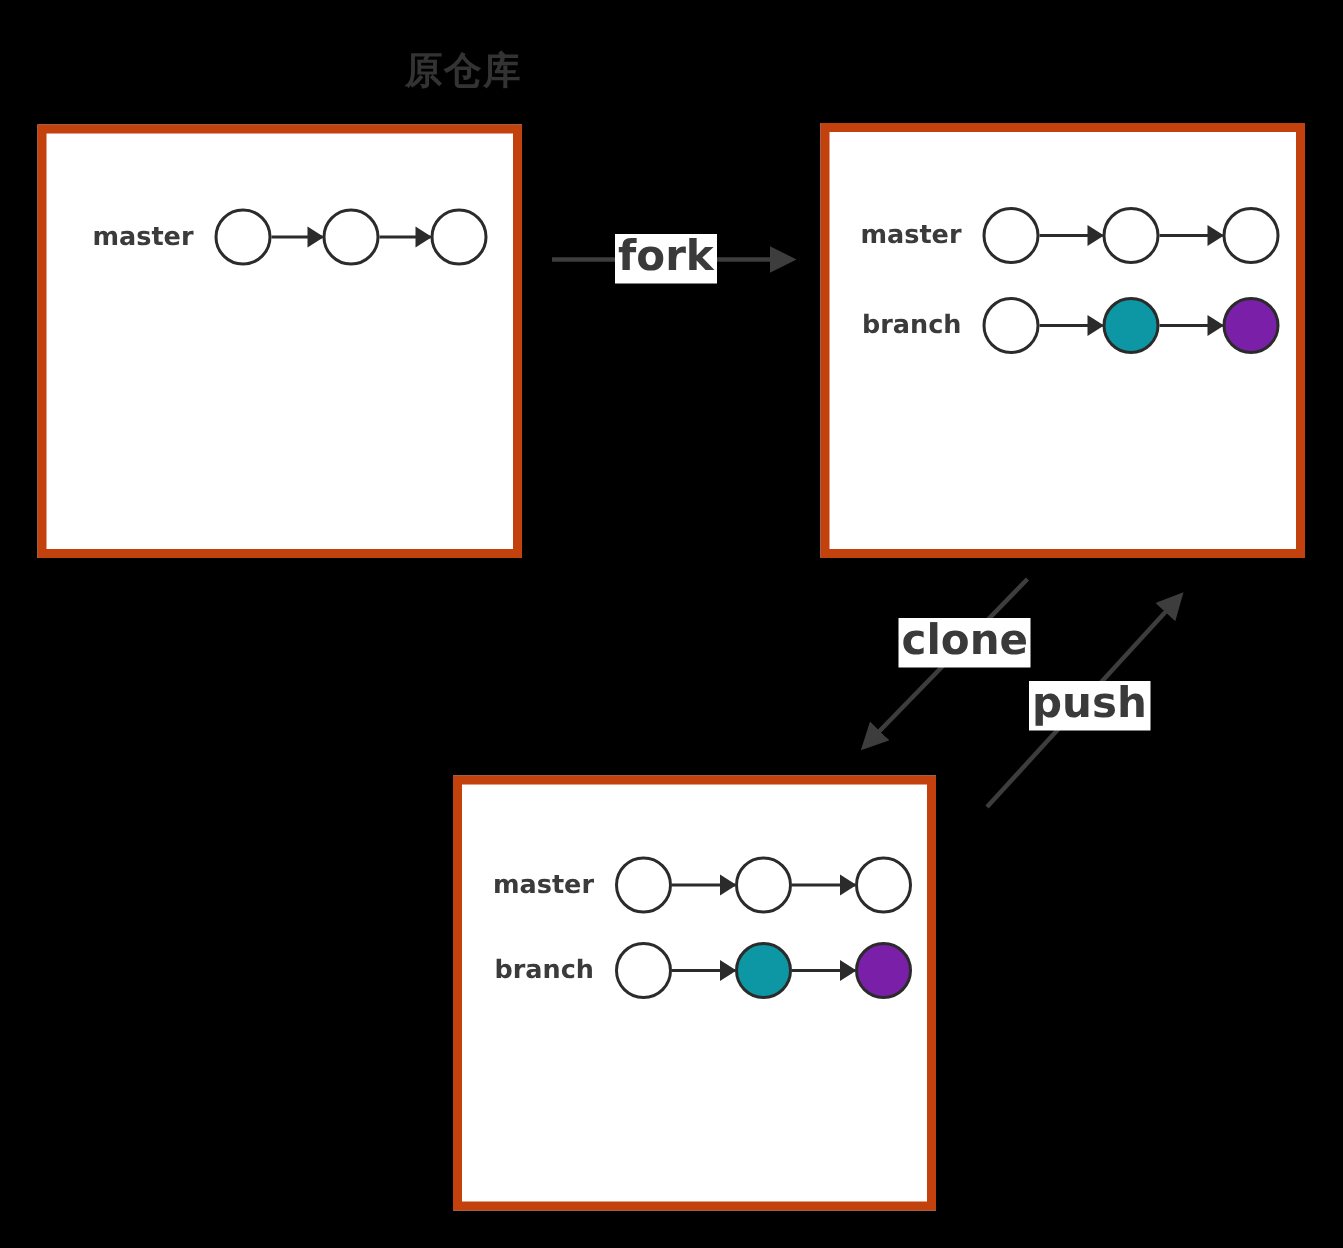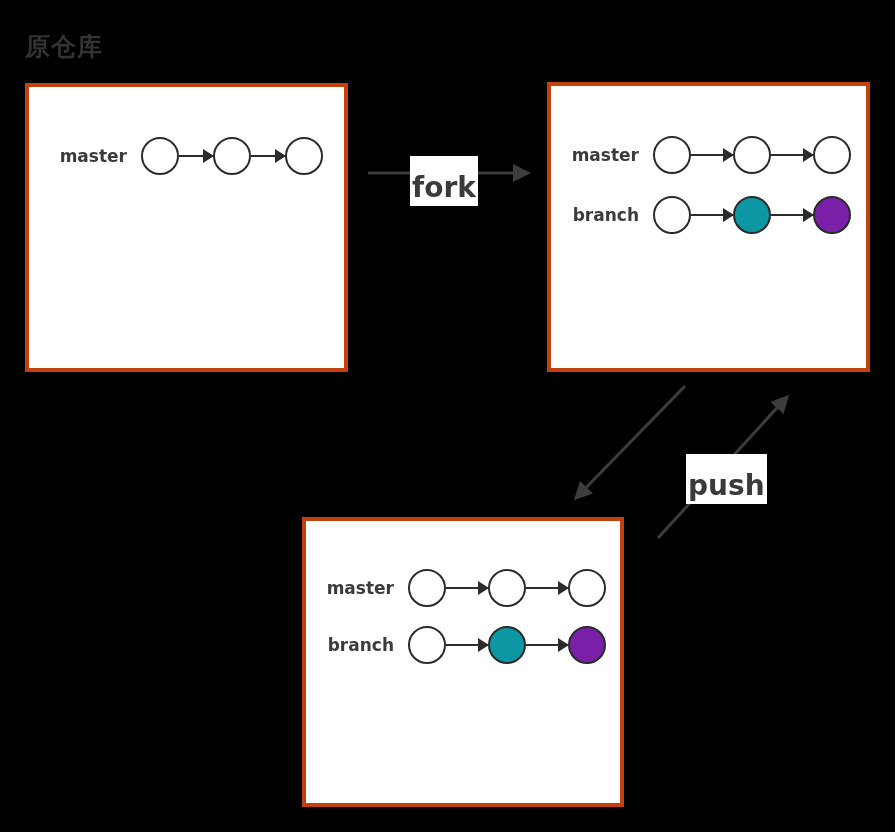--- a/index.html
+++ b/index.html
@@ -13,36 +13,36 @@
     height: 832px;
     background: #000000;
     overflow: hidden;
     font-family: "DejaVu Sans", "Liberation Sans", sans-serif;
   }
 
   
   .repo-box {
     position: absolute;
     background: #ffffff;
-    border: 4px solid #c2410c;
+    border: 6px solid #c2410c;
     box-sizing: border-box;
   }
   #repo-origin   { left: 25px;  top: 83px;  width: 323px; height: 289px; }
   #repo-remote   { left: 547px; top: 82px;  width: 323px; height: 290px; }
   #repo-local    { left: 302px; top: 517px; width: 322px; height: 290px; }
 
   
   .repo-title {
     position: absolute;
     color: #333333;
     font-size: 25px;
     font-weight: bold;
     letter-spacing: 1px;
     white-space: nowrap;
-    text-align: left;
+    text-align: right;
   }
   #title-origin { left: 25px;  top: 30px;  width: 323px; }
   #title-remote { left: 547px; top: 29px;  width: 323px; }
   #title-local  { left: 302px; top: 468px; width: 322px; }
 
   
   .branch-row {
     position: absolute;
     display: flex;
     align-items: center;
@@ -104,21 +104,21 @@
     fill: none;
   }
 
   .edge-label {
     position: absolute;
     background: #ffffff;
     color: #3a3a3a;
     font-size: 28px;
     font-weight: bold;
     line-height: 1.0;
-    padding: 18px 2px 4px 2px;
+    padding: 1px 2px 4px 2px;
     white-space: nowrap;
   }
   #label-fork  { left: 410px; top: 156px; }
   #label-clone { left: 599px; top: 412px; }
   #label-push  { left: 686px; top: 454px; }
 </style>
 </head>
 <body>
 
 <div id="canvas">
@@ -196,15 +196,16 @@
         <div class="commit-node"></div>
         <div class="commit-arrow" style="width: 42px;"></div>
         <div class="commit-node teal"></div>
         <div class="commit-arrow" style="width: 42px;"></div>
         <div class="commit-node purple"></div>
       </div>
     </div>
   </div>
 
   <div class="edge-label" id="label-fork">fork</div>
+  <div class="edge-label" id="label-clone">clone</div>
   <div class="edge-label" id="label-push">push</div>
 
 </div>
 
 </body></html>

